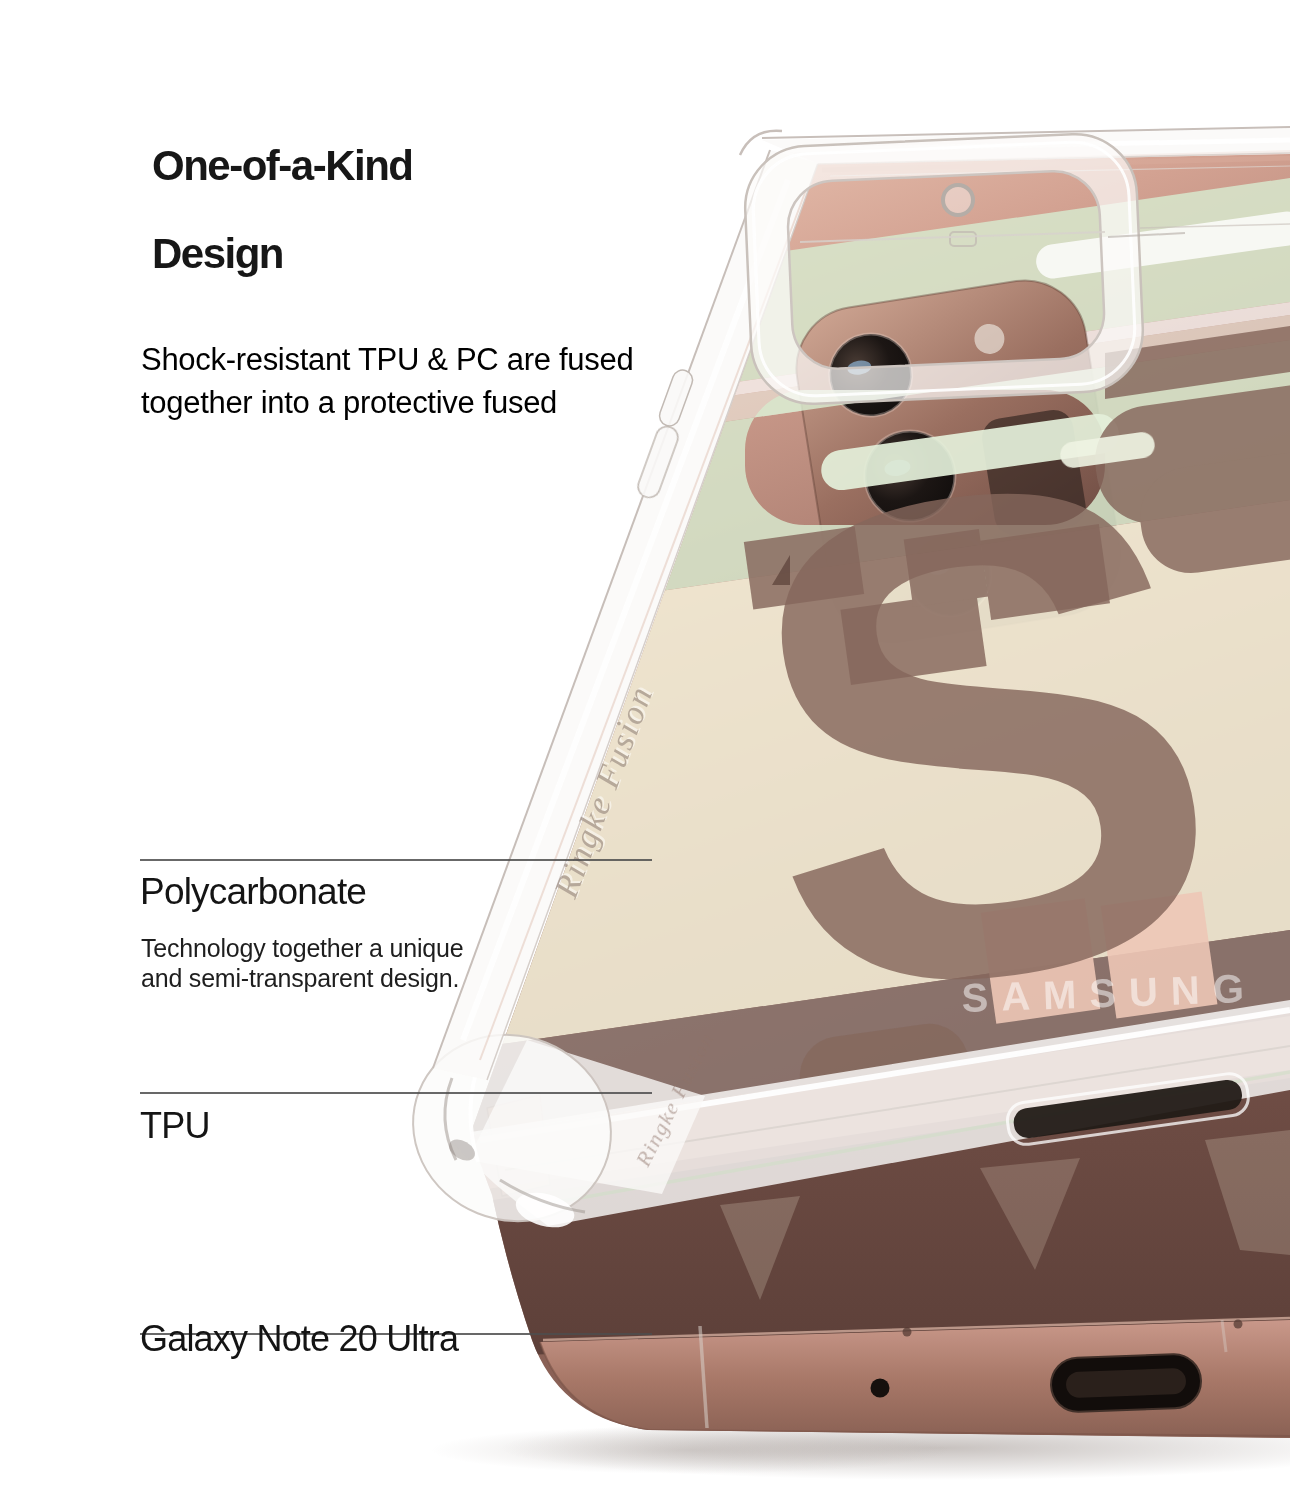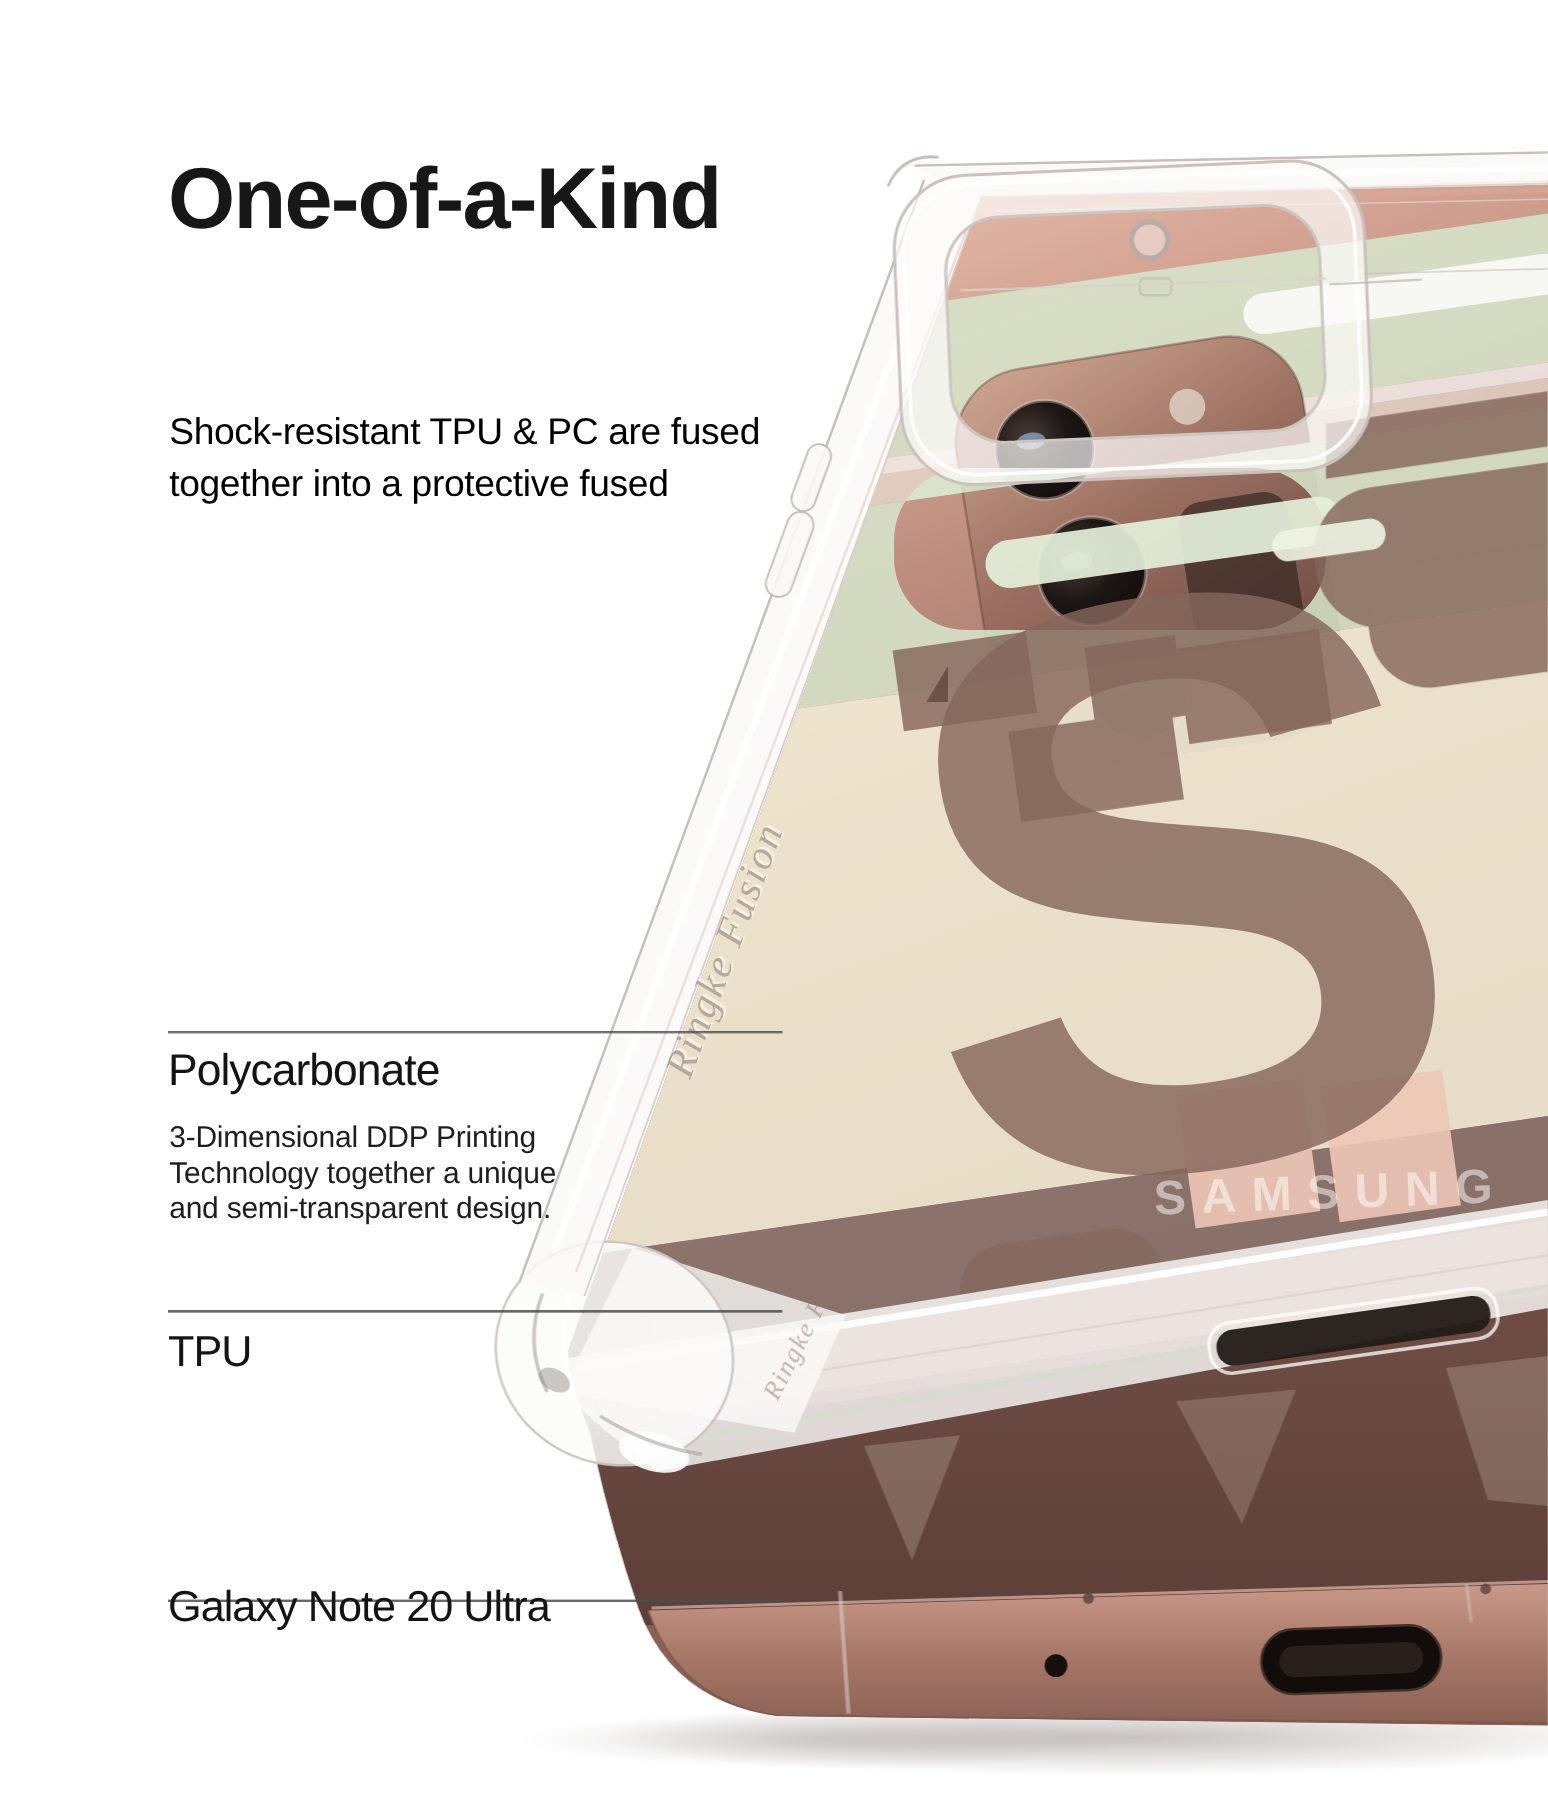--- a/index.html
+++ b/index.html
@@ -1,20 +1,20 @@
 <!DOCTYPE html>
 <html><head>
 <meta charset="utf-8">
 <style>
   html,body{margin:0;padding:0;background:#ffffff;}
   .canvas{position:relative;width:1290px;height:1500px;overflow:hidden;background:#ffffff;
           font-family:"Liberation Sans",sans-serif;}
   .photo-svg{position:absolute;left:0;top:0;width:1290px;height:1500px;z-index:1;}
   .txt{position:absolute;z-index:3;color:#1b1b1b;}
-  .title{left:140px;top:122px;font-weight:700;font-size:72px;line-height:88px;letter-spacing:-1.5px;color:#171717;}
+  .title{left:152px;top:122px;font-weight:700;font-size:42px;line-height:88px;letter-spacing:-1.5px;color:#171717;}
   .subtitle{left:141px;top:338px;font-size:31px;line-height:43px;letter-spacing:-0.3px;color:#000000;}
   .callout-line{position:absolute;left:140px;width:512px;height:0;border-top:2px solid #4d4d4d;z-index:3;opacity:0.85;}
   .line-pc{top:859px;}
   .line-tpu{top:1092px;}
   .line-galaxy{top:1333px;}
   .callout-label{position:absolute;left:140px;font-weight:400;font-size:36px;letter-spacing:-0.8px;color:#141414;z-index:3;}
   .label-pc{top:871px;font-size:37px;}
   .label-tpu{top:1105px;}
   .label-galaxy{top:1318px;}
   .callout-desc{position:absolute;left:141px;top:934px;font-size:25px;line-height:29.5px;letter-spacing:-0.2px;color:#1e1e1e;z-index:3;}
@@ -218,31 +218,31 @@
 
     <g opacity="0.65">
       <text transform="translate(577,898) rotate(-69.5)" font-family="'Liberation Serif',serif" font-style="italic" font-size="34" letter-spacing="2" fill="#ffffff" fill-opacity="0.8">Ringke Fusion</text>
       <text transform="translate(575,900) rotate(-69.5)" font-family="'Liberation Serif',serif" font-style="italic" font-size="34" letter-spacing="2" fill="#9a8a80">Ringke Fusion</text>
     </g>
     <text transform="translate(648,1168) rotate(-63)" font-family="'Liberation Serif',serif" font-style="italic" font-size="22" letter-spacing="1.5" fill="#8d7268" opacity="0.5">Ringke Fusion</text>
   </svg>
 
   <div class="txt title">
     <div>One-of-a-Kind</div>
+    <div>Design</div>
   </div>
 
   <div class="txt subtitle">
     <div>Shock-resistant TPU &amp; PC are fused</div>
     <div>together into a protective fused</div>
   </div>
 
   <div class="callout-line line-pc"></div>
   <div class="callout-label label-pc">Polycarbonate</div>
   <div class="callout-desc">
-    <div>3-Dimensional DDP Printing</div>
     <div>Technology together a unique</div>
     <div>and semi-transparent design.</div>
   </div>
 
   <div class="callout-line line-tpu"></div>
   <div class="callout-label label-tpu">TPU</div>
 
   <div class="callout-line line-galaxy"></div>
   <div class="callout-label label-galaxy">Galaxy Note 20 Ultra</div>
 

